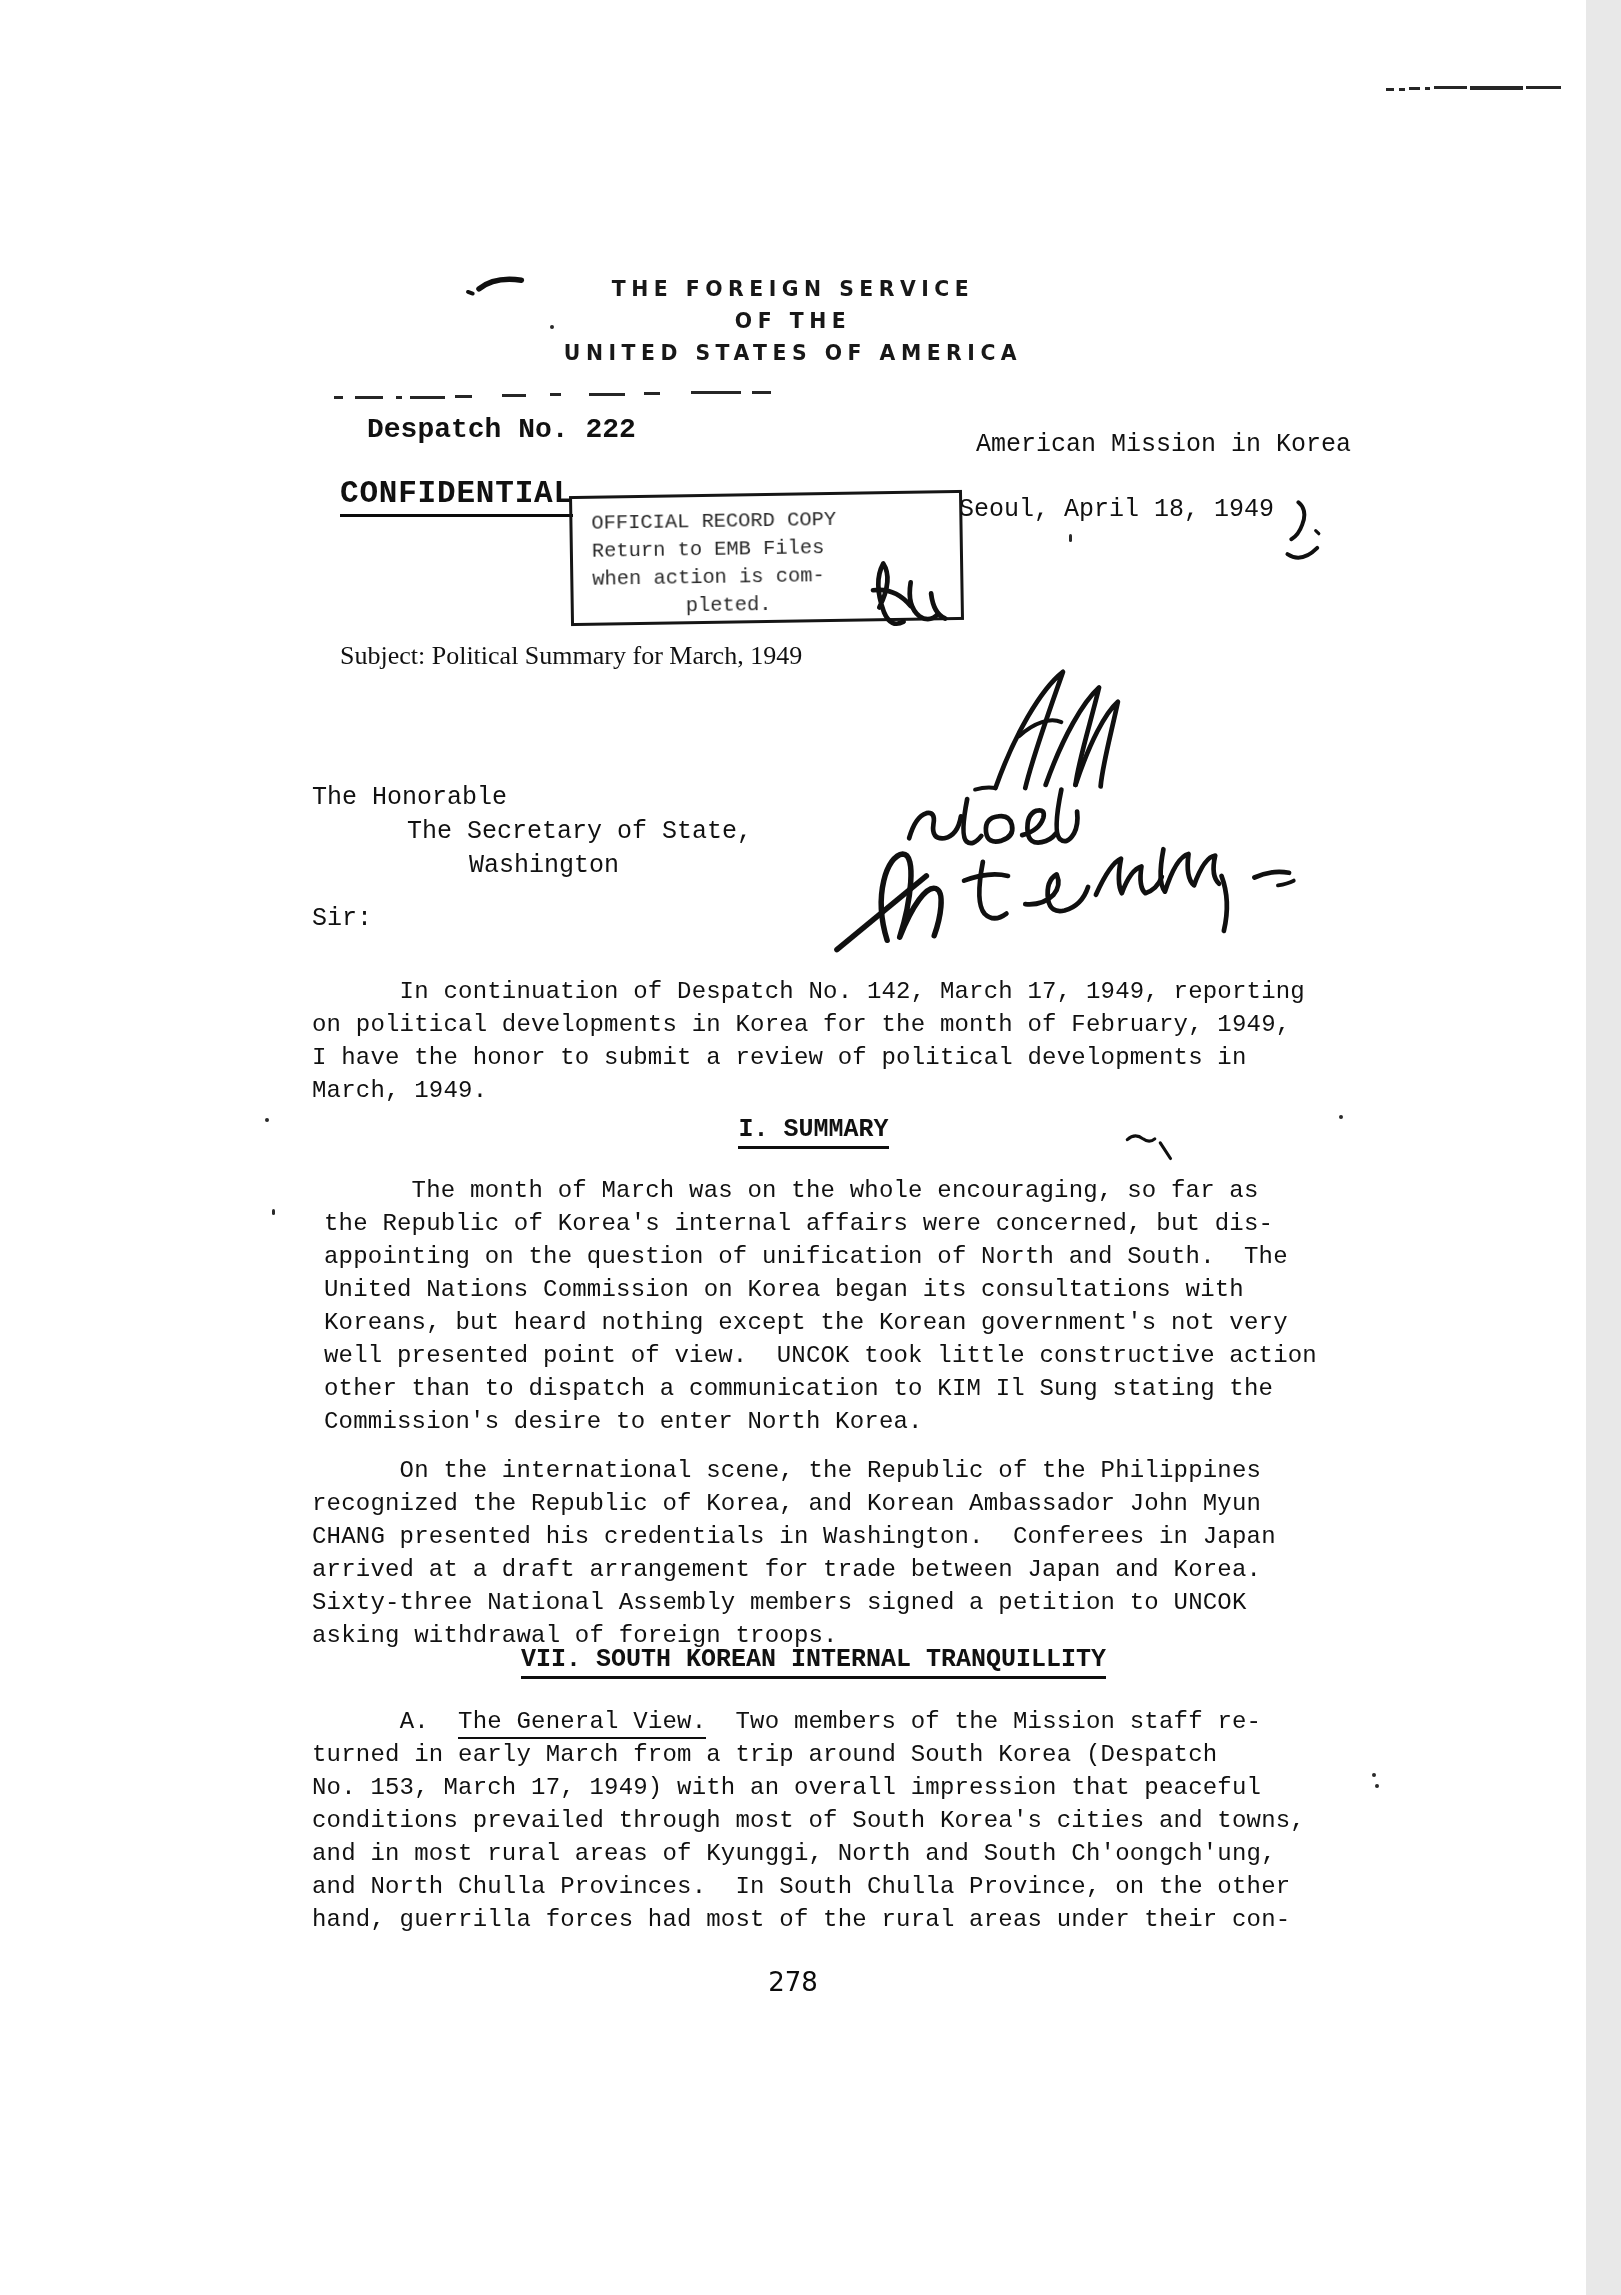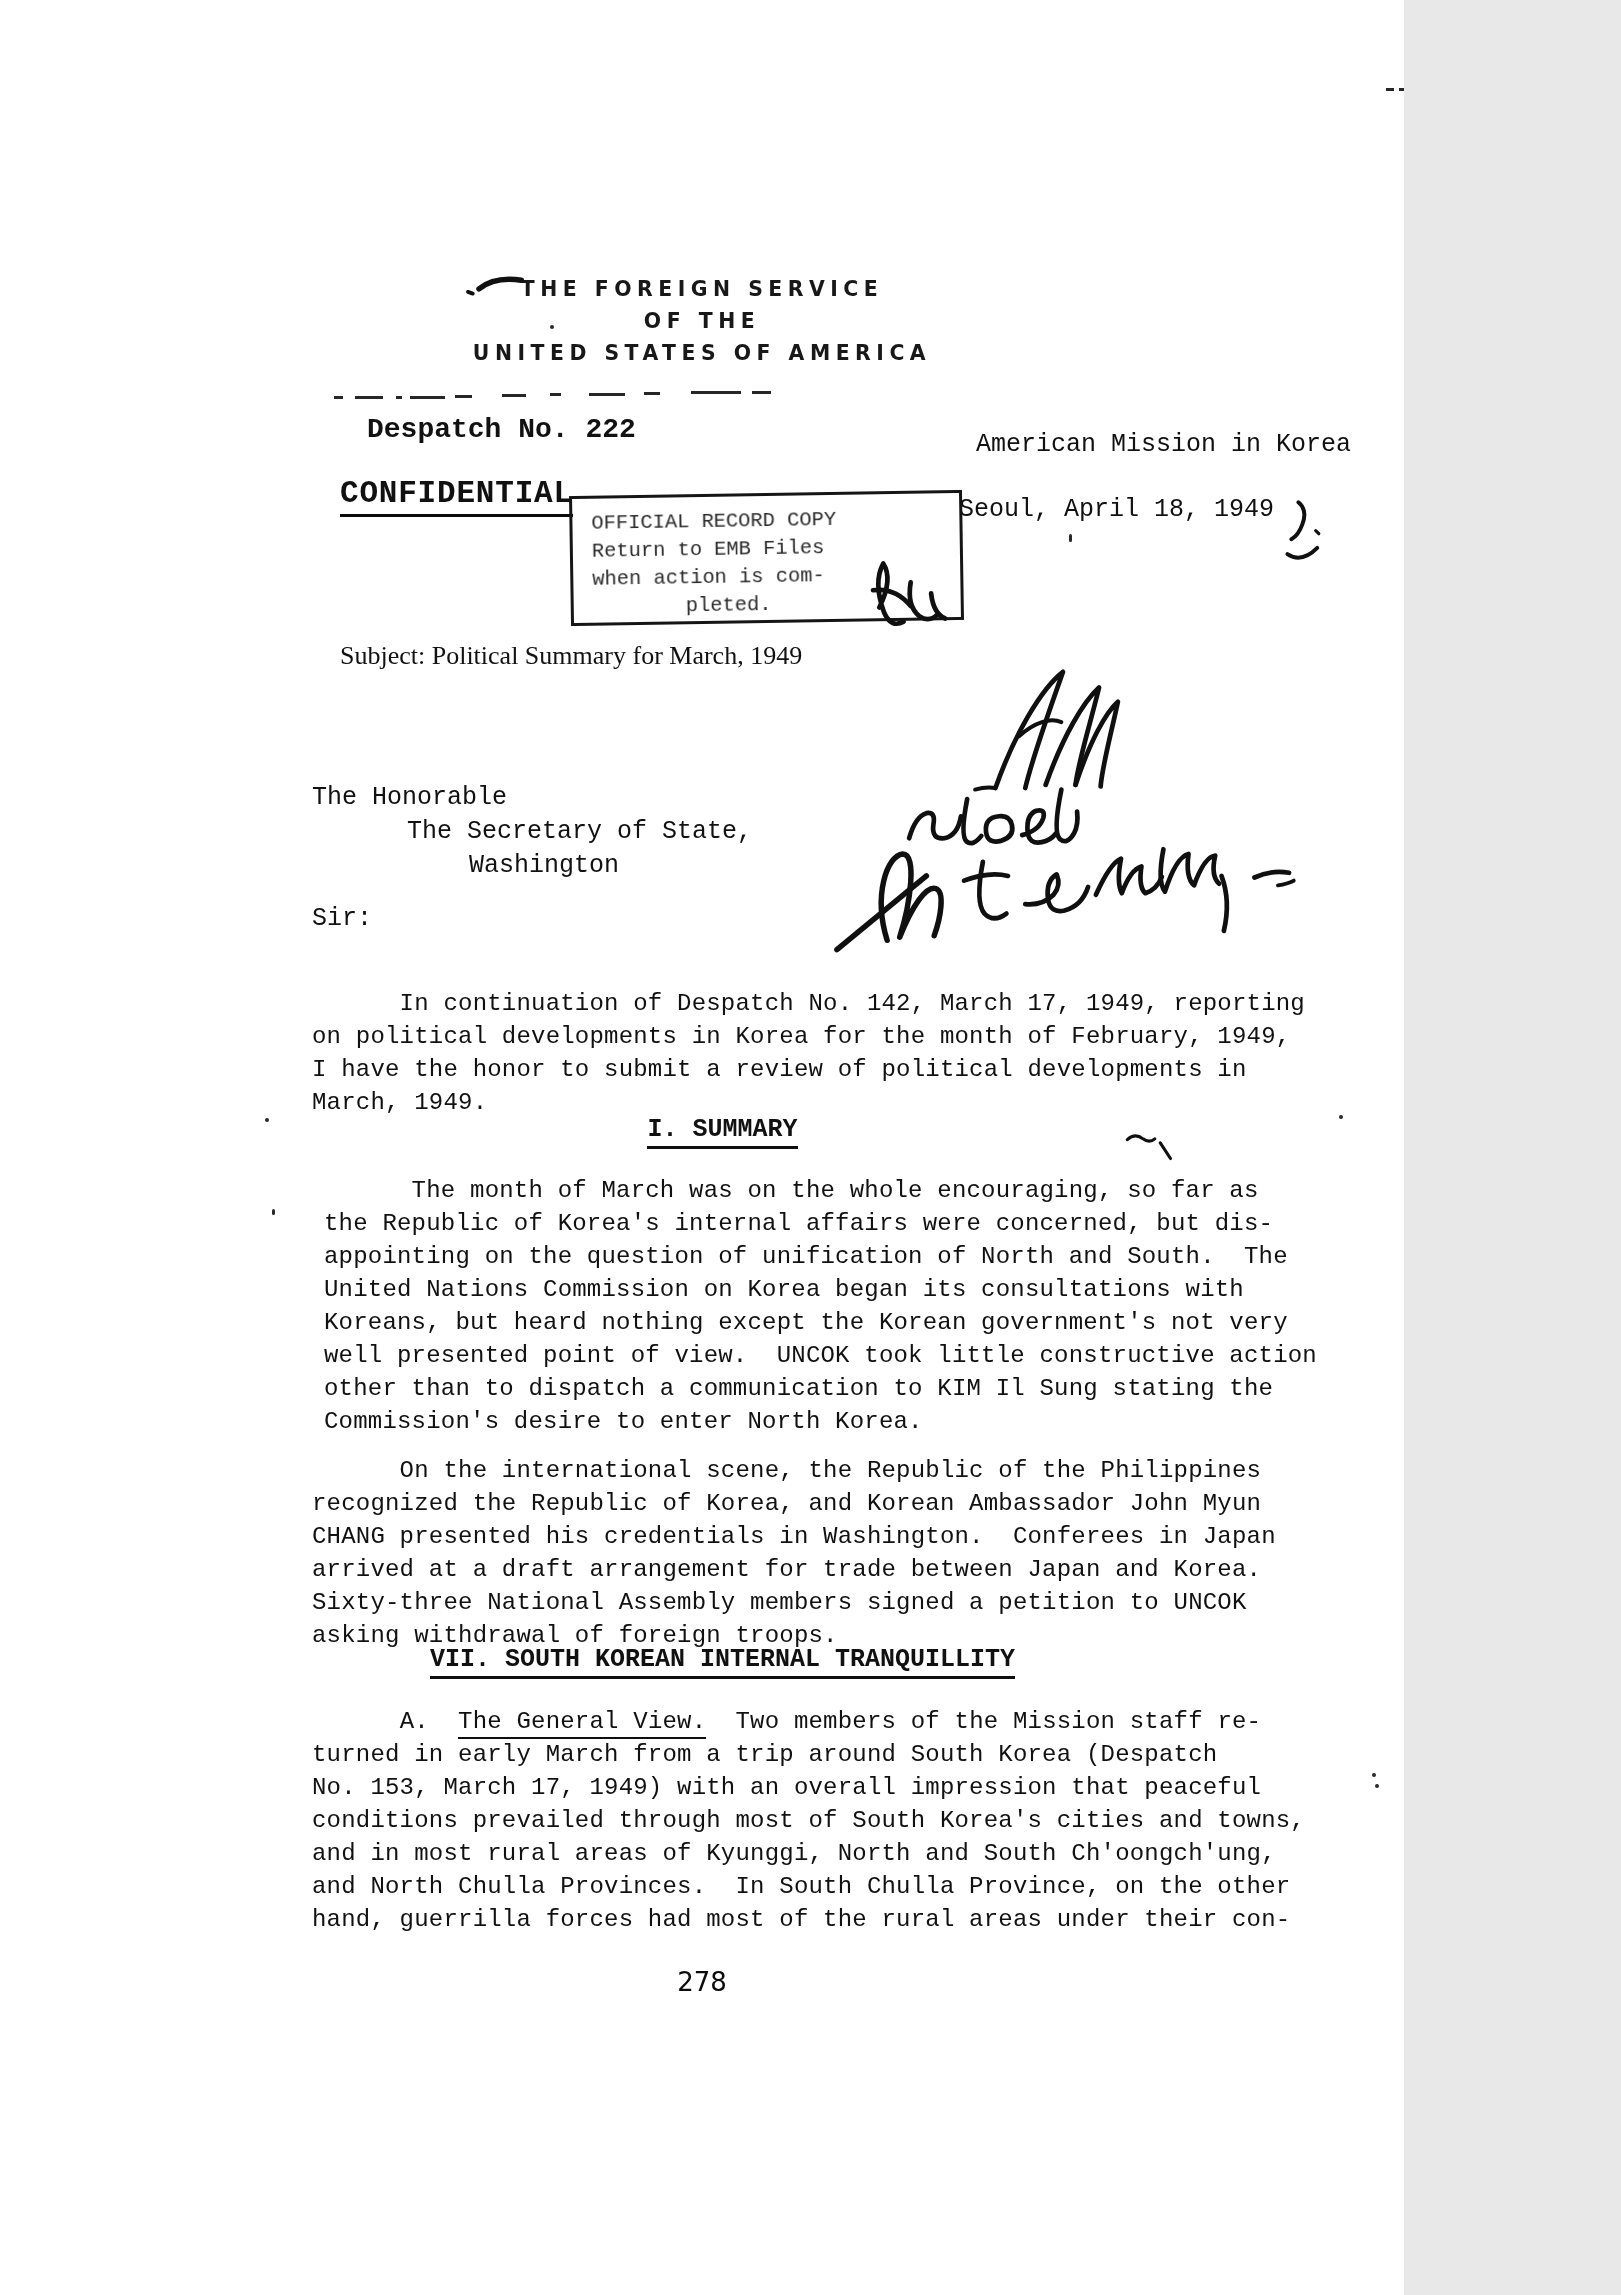--- a/index.html
+++ b/index.html
@@ -1,17 +1,17 @@
 <!DOCTYPE html>
 <html style="font-size:12.6px"><head>
 <meta charset="utf-8">
 <style>
   html,body{margin:0;padding:0;background:#e8e8e8;}
   .page{
-    position:relative;width:1404px;height:2295px;background:#ffffff;
+    position:relative;width:1586px;height:2295px;background:#ffffff;
     font-family:"Liberation Mono","DejaVu Sans Mono",monospace;
     color:#161616;overflow:hidden;
   }
   .ink{position:absolute;inset:0;filter:blur(0.3px) contrast(1.05);}
   .abs{position:absolute;}
   .tline{white-space:pre;}
   
   .letterhead{left:0;right:0;top:273px;text-align:center;
     font-family:"DejaVu Sans",sans-serif;font-weight:bold;
     font-size:20.4px;line-height:32px;letter-spacing:5.5px;color:#1d1d1d;}
@@ -27,21 +27,21 @@
   .stampbox .tline:nth-child(4){padding-left:93px;}
   .placedate{left:959px;top:495px;font-size:25px;}
   .subject{left:340px;top:641px;font-size:26px;font-family:Liberation Serif, serif;}
   
   .addr1{left:312px;top:783px;font-size:25px;}
   .addr2{left:407px;top:817px;font-size:25px;}
   .addr3{left:469px;top:851px;font-size:25px;}
   .salutation{left:312px;top:904px;font-size:25px;}
   
   .para{left:312px;font-size:24px;line-height:33px;letter-spacing:0.2px;}
-  .para1{top:975px;margin-top:12px;}
+  .para1{top:975px;}
   .para2{top:1174px;margin-left:12px;}
   .para3{top:1454px;}
   .paraA{top:1705px;}
   .center-head{left:0;right:0;text-align:center;font-size:25px;font-weight:bold;margin-left:41px;}
   .h-summary{top:1115px;}
   .h-section{top:1645px;}
   .u{border-bottom:3.1px solid #131313;padding-bottom:2.4px;}
   .u2{border-bottom:2.4px solid #131313;padding-bottom:1.6px;margin-top:7px;}
   .pagenum{left:0;right:0;top:1967px;text-align:center;
     font-family:"DejaVu Sans",sans-serif;font-size:26px;color:#111;}

